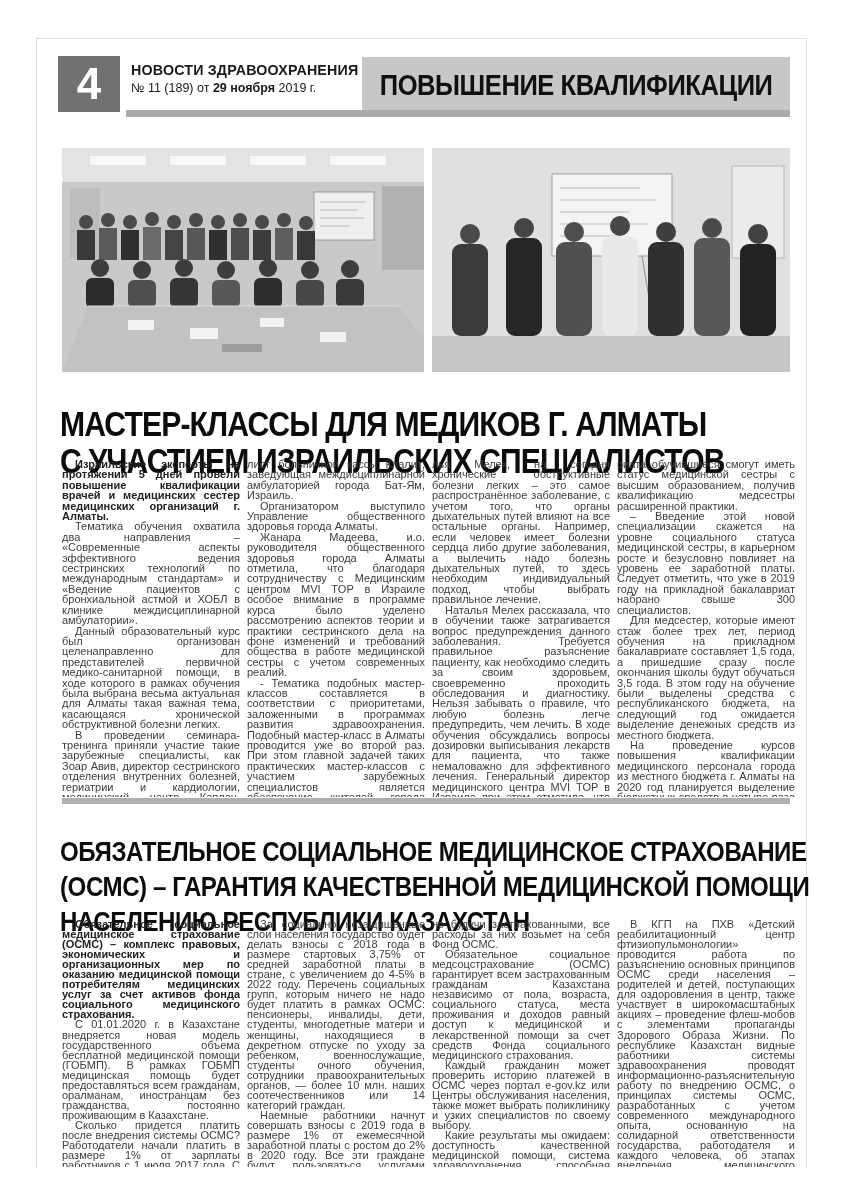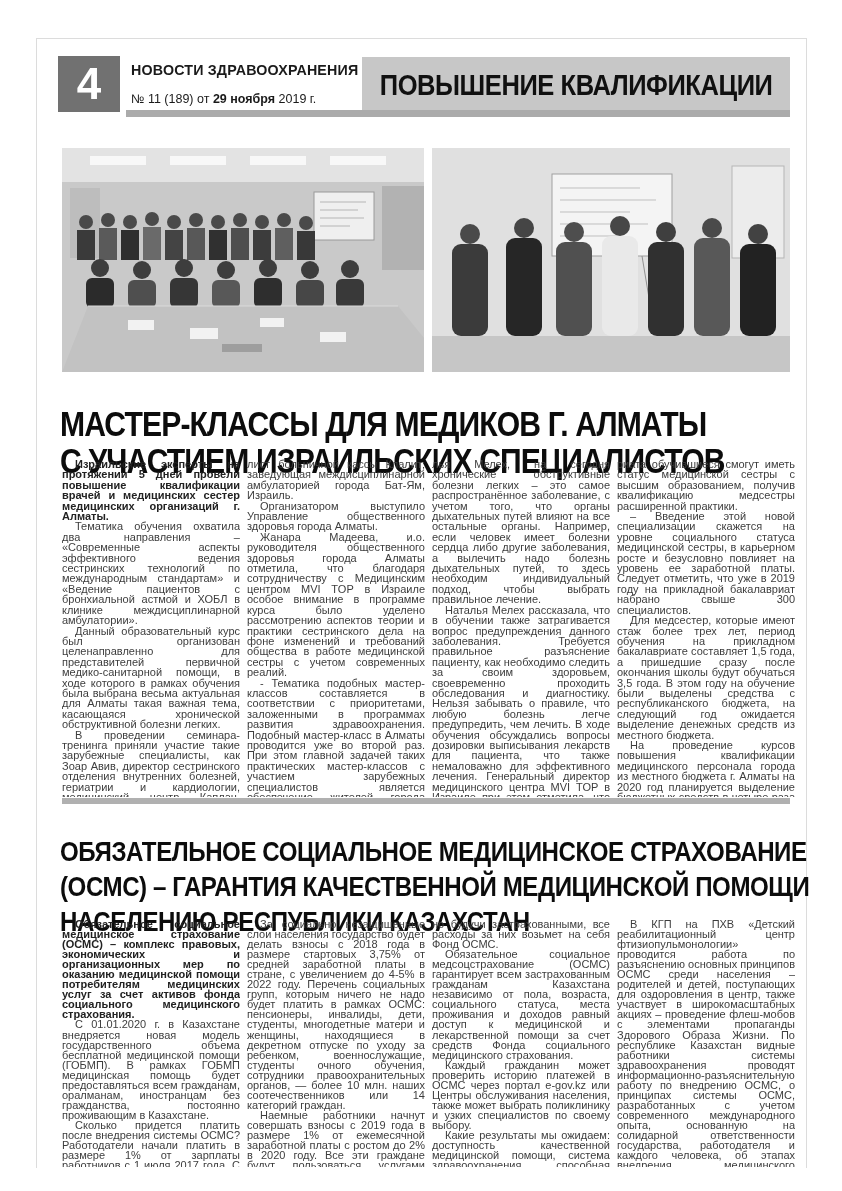--- a/index.html
+++ b/index.html
@@ -5,21 +5,21 @@
   html,body{margin:0;padding:0;background:#ffffff;}
   .page{position:relative;width:842px;height:1191px;background:#fff;overflow:hidden;
         font-family:"Liberation Sans",sans-serif;color:#333;}
   .edge{position:absolute;background:#dcdcdc;}
   
   .pagenum{position:absolute;left:58px;top:56px;width:62px;height:56px;background:#717171;
            color:#fff;font-size:44px;font-weight:bold;display:flex;align-items:center;justify-content:center;}
   .masthead{position:absolute;left:131px;top:61px;}
   .mast-name{font-size:15px;font-weight:bold;color:#1a1a1a;letter-spacing:.2px;
              transform:scaleX(.95);transform-origin:0 50%;white-space:nowrap;}
-  .mast-issue{font-size:12.5px;color:#1a1a1a;margin-top:14px;white-space:nowrap;}
+  .mast-issue{font-size:12.5px;color:#1a1a1a;margin-top:3px;white-space:nowrap;}
   .mast-issue .b{font-weight:bold;}
   .section-box{position:absolute;left:362px;top:57px;width:428px;height:56px;background:#c7c7c7;
                display:flex;align-items:center;justify-content:center;}
   .section-title{font-size:29px;font-weight:bold;color:#101010;white-space:nowrap;
                  display:inline-block;transform:scaleX(.88);letter-spacing:-.5px;}
   .header-bar{position:absolute;left:126px;top:110px;width:664px;height:7px;background:#ababab;}
   
   .photo{position:absolute;top:148px;height:224px;overflow:hidden;background:#cfcfcf;}
   .photo1{left:62px;width:362px;}
   .photo2{left:432px;width:358px;}

